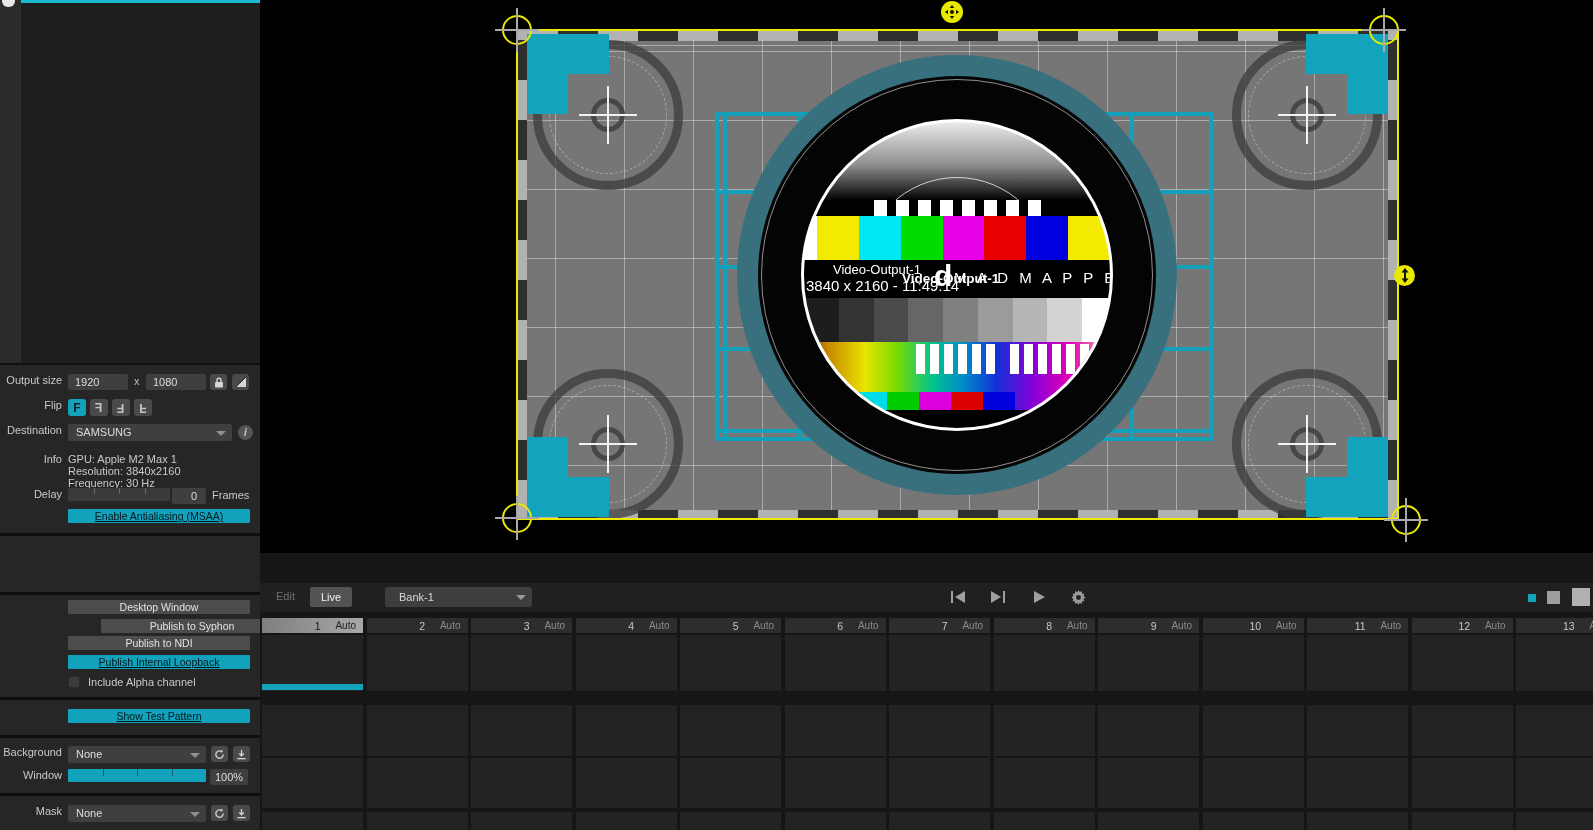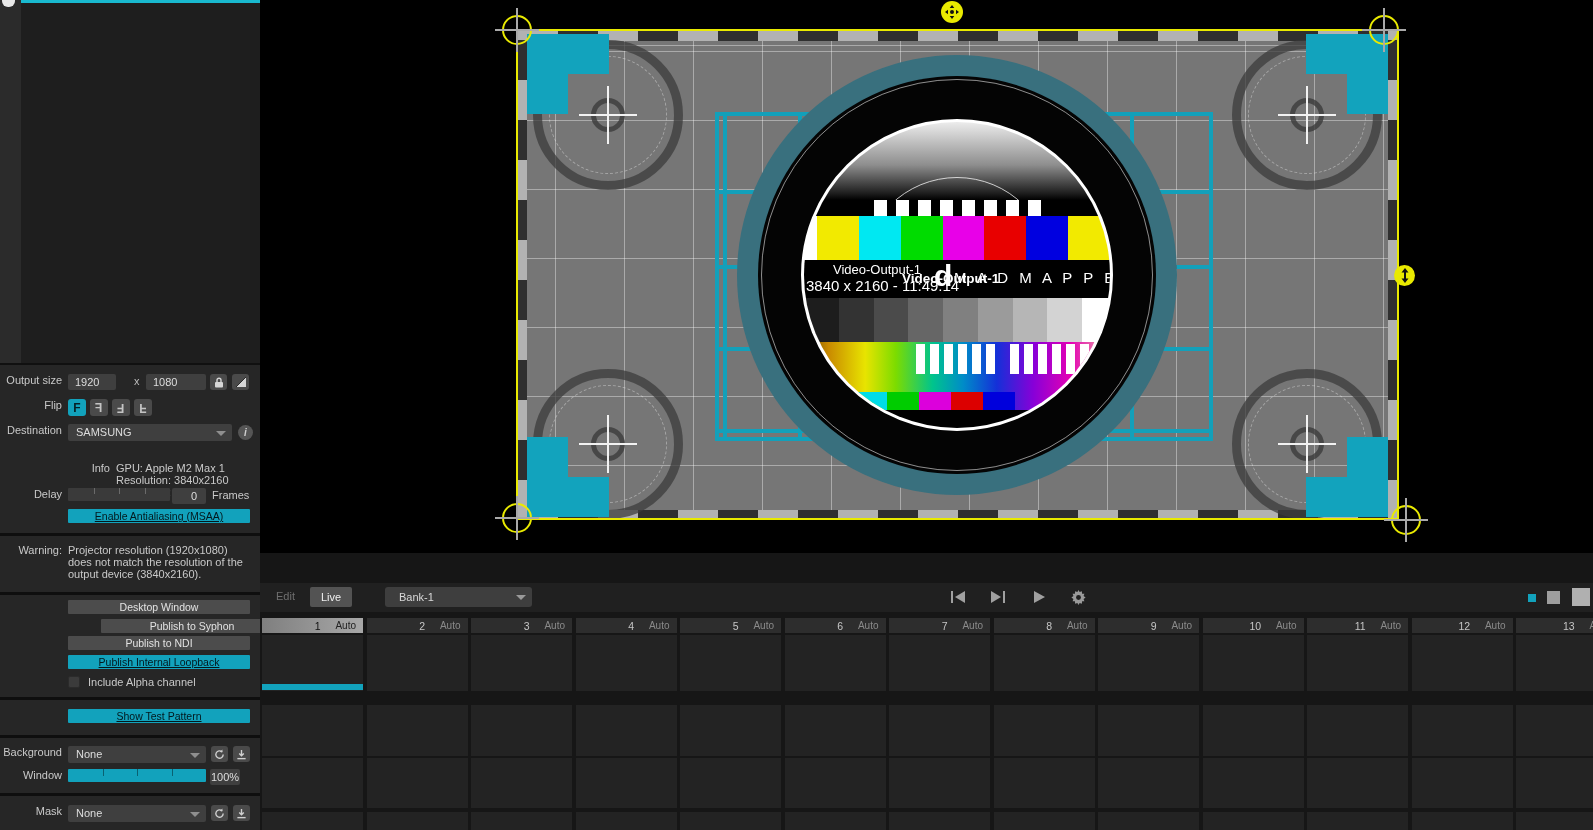--- a/index.html
+++ b/index.html
@@ -155,21 +155,21 @@
 <div id="sidebar">
   <div id="tool-strip">
     <div class="partial-icon"></div>
   </div>
   <div id="panel-top-empty"></div>
 
   <div id="props">
 
     <div class="srow" style="top:9px; height:18px;">
       <span class="lbl">Output size</span>
-      <span class="field" style="left:68px; width:48px;">1920</span>
+      <span class="field" style="left:68px; width:60px;">1920</span>
       <span style="position:absolute; left:134px; top:1px; color:#bdbdbd;">x</span>
       <span class="field" style="left:146px; width:60px;">1080</span>
       <span class="icon-btn" style="left:210px; top:0;">
         <svg width="10" height="11" viewBox="0 0 10 11">
           <rect x="1" y="5" width="8" height="5.5" rx="1" fill="#d6d6d6"></rect>
           <path d="M3 5 V3.2 a2 2 0 0 1 4 0 V5" fill="none" stroke="#d6d6d6" stroke-width="1.4"></path>
         </svg>
       </span>
       <span class="icon-btn" style="left:232px; top:0;">
         <svg width="10" height="10" viewBox="0 0 10 10">
@@ -197,21 +197,21 @@
 
     <div class="srow" style="top:59px; height:18px;">
       <span class="lbl">Destination</span>
       <span class="dropdown" style="left:68px; width:164px;">
         <span>SAMSUNG</span>
         <span class="dd-chev"></span>
       </span>
       <span class="icon-btn" style="left:238px; top:1px; width:15px; height:15px; border-radius:50%; background:#555; font-size:10px; font-style:italic; font-weight:bold;">i</span>
     </div>
 
-    <div class="srow" style="top:97px; height:40px;margin-left:48px;">
+    <div class="srow" style="top:88px; height:40px;">
       <span class="lbl">Info</span>
       <span style="position:absolute; left:68px; top:0;">GPU: Apple M2 Max 1</span>
       <span style="position:absolute; left:68px; top:12px;">Resolution: 3840x2160</span>
       <span style="position:absolute; left:68px; top:24px;">Frequency: 30 Hz</span>
     </div>
 
     <div class="srow" style="top:123px; height:16px;">
       <span class="lbl">Delay</span>
       <span class="slider" style="left:68px; width:102px;">
         <span class="tick" style="left:25%"></span>
@@ -219,26 +219,20 @@
           <span class="tick" style="left:75%"></span>
       </span>
       <span class="field" style="left:172px; width:34px; padding-left:0; padding-right:9px; text-align:right;">0</span>
       <span style="position:absolute; left:212px; top:1px;">Frames</span>
     </div>
 
     <div class="btn cyan" style="top:144px;">Enable Antialiasing (MSAA)</div>
 
     <div class="divider" style="top:168px;"></div>
 
-    <div class="srow" style="top:179px; height:44px;">
-      <span class="lbl">Warning:</span>
-      <span style="position:absolute; left:68px; top:0;">Projector resolution (1920x1080)</span>
-      <span style="position:absolute; left:68px; top:12px;">does not match the resolution of the</span>
-      <span style="position:absolute; left:68px; top:24px;">output device (3840x2160).</span>
-    </div>
 
     <div class="divider" style="top:227px;"></div>
 
     <div class="btn" style="top:235px;">Desktop Window</div>
     <div class="btn" style="top:254px;margin-left:33px;">Publish to Syphon</div>
     <div class="btn" style="top:271px;">Publish to NDI</div>
     <div class="btn cyan" style="top:290px;">Publish Internal Loopback</div>
 
     <div class="srow" style="top:311px; height:14px;">
       <span class="checkbox" style="left:68px; top:0;"></span>
@@ -271,21 +265,21 @@
       </span>
     </div>
 
     <div class="srow" style="top:404px; height:16px;">
       <span class="lbl">Window</span>
       <span class="slider cyan" style="left:68px; width:138px;">
         <span class="tick" style="left:25%"></span>
           <span class="tick" style="left:50%"></span>
           <span class="tick" style="left:75%"></span>
       </span>
-      <span class="field" style="left:210px; width:30px; padding-left:0; text-align:center;">100%</span>
+      <span class="field" style="left:210px; width:38px; padding-left:0; text-align:center;">100%</span>
     </div>
 
     <div class="divider" style="top:428px;"></div>
 
     <div class="srow" style="top:440px; height:17px;border-radius:7px;">
       <span class="lbl">Mask</span>
       <span class="dropdown" style="left:68px; width:138px;">
         <span>None</span>
         <span class="dd-chev"></span>
       </span>

